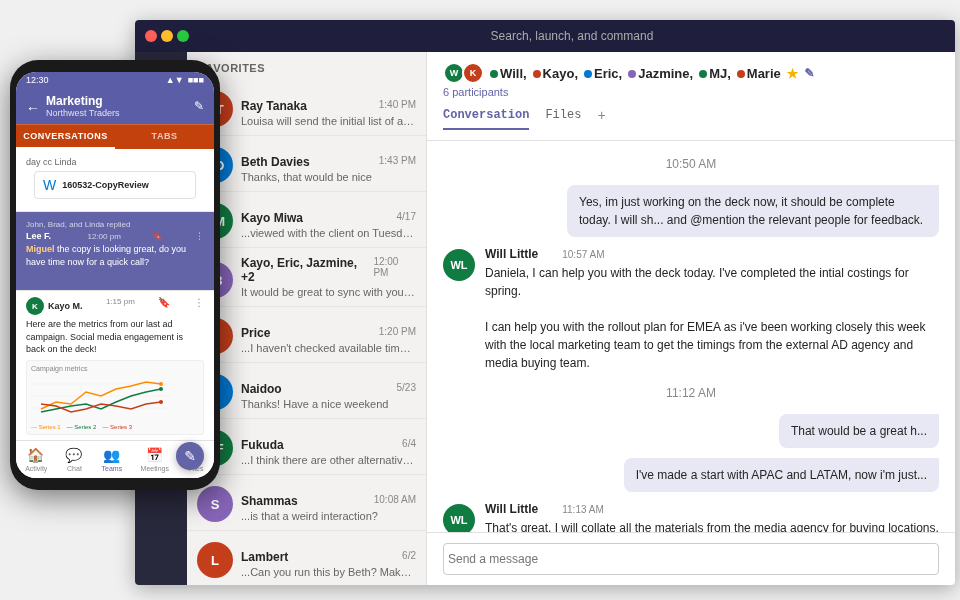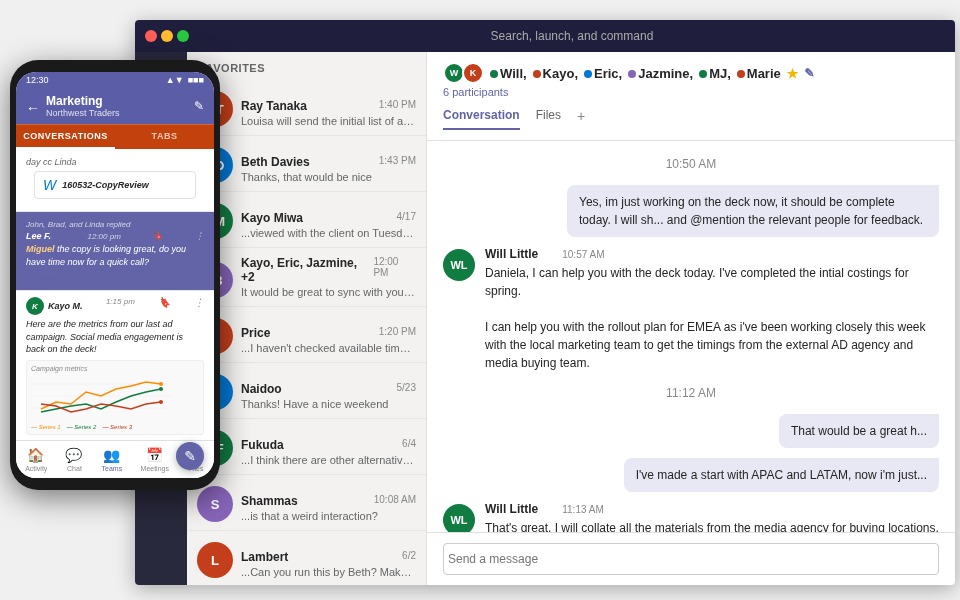--- a/index.html
+++ b/index.html
@@ -197,20 +197,21 @@
       display: flex;
       gap: 16px;
       margin-top: 6px;
       font-size: 12px;
     }
     .chat-tab {
       padding: 4px 0;
       cursor: pointer;
       color: #666;
       border-bottom: 2px solid transparent;
+      font-family: Liberation Mono, monospace;
     }
     .chat-tab.active {
       color: #6264a7;
       border-bottom: 2px solid #6264a7;
       font-weight: 600;
     }
     .chat-tab-add { color: #888; font-size: 14px; }
 
     .messages {
       flex: 1;
@@ -358,21 +359,20 @@
       color: #fff;
       border-bottom: 2px solid #fff;
     }
 
     .phone-messages {
       flex: 1;
       overflow-y: auto;
       background: #0ea5e9;
       display: flex;
       flex-direction: column;
-      font-style: italic;
     }
 
     .phone-msg {
       padding: 8px 10px;
       border-bottom: 1px solid #e8e8e8;
       background: #fff;
       cursor: pointer;
     }
     .phone-msg.active { background: #6264a7; }
     .phone-msg-header {

